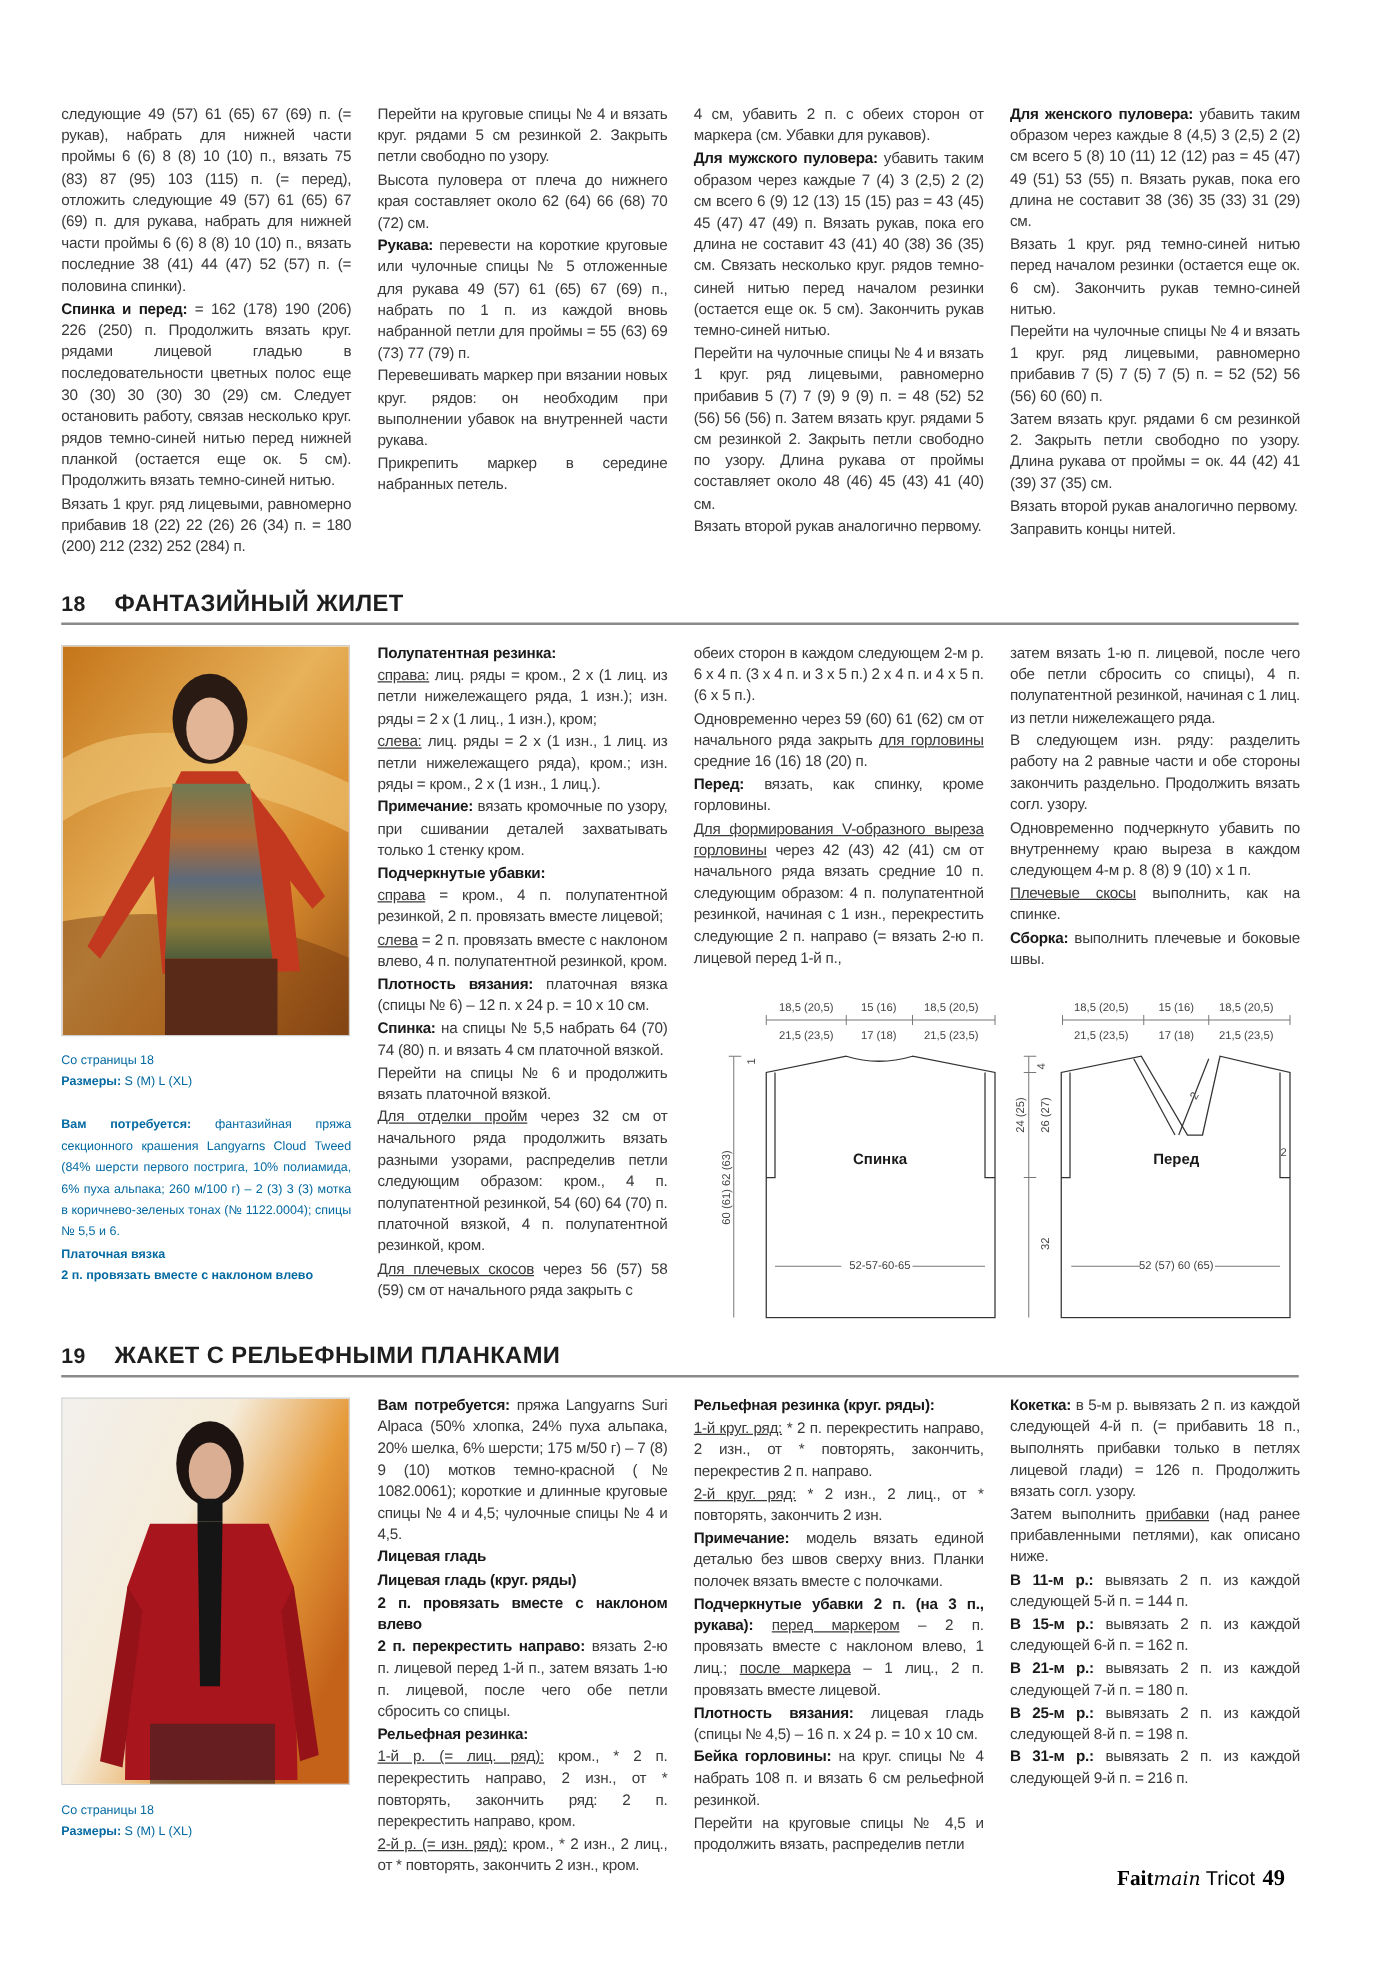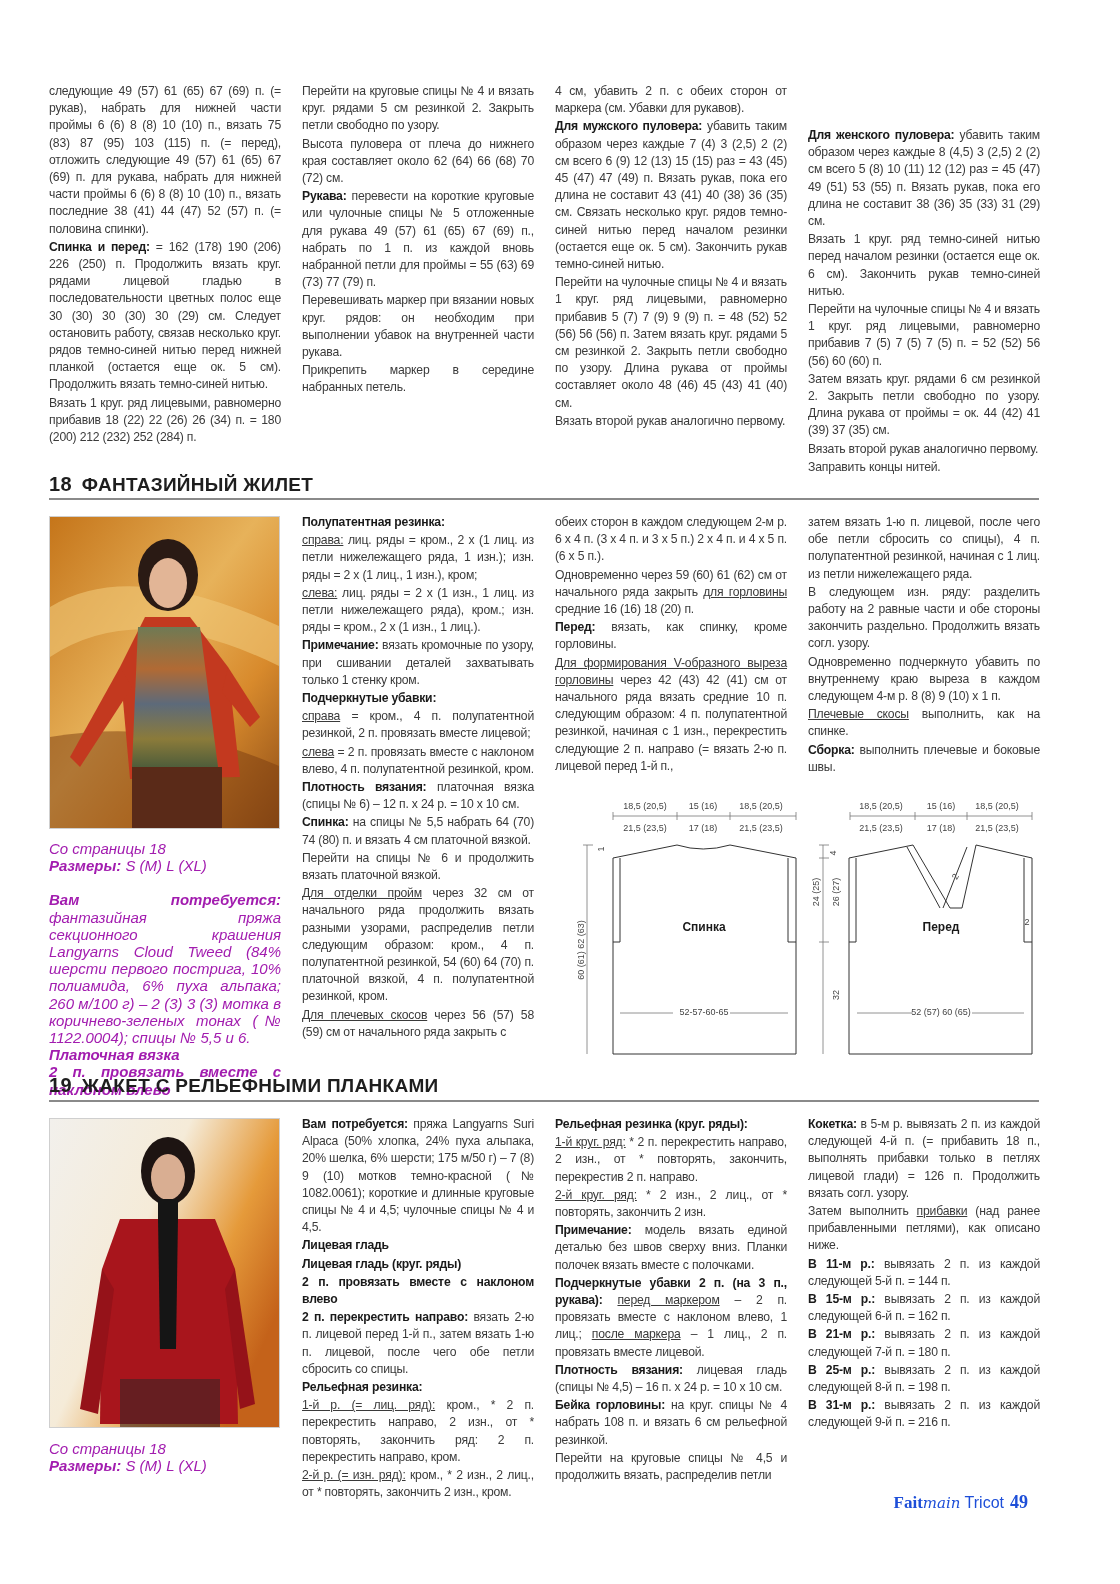--- a/index.html
+++ b/index.html
@@ -3,25 +3,25 @@
 <meta charset="utf-8">
 <style>
   * { box-sizing: border-box; margin: 0; padding: 0; }
   html, body { width: 1120px; height: 1584px; background: #ffffff; }
   body { position: relative; overflow: hidden; font-family: "Liberation Sans", sans-serif; color: #333; }
   .col { position: absolute; font-size: 12.2px; line-height: 17.2px; text-align: justify; color: #3a3a3a; letter-spacing: -0.2px; }
   .col p { margin: 0 0 1px 0; }
   .col b { color: #1a1a1a; font-weight: bold; }
   .col u { text-decoration: underline; }
   .heading { position: absolute; left: 49px; font-size: 19px; font-weight: bold; color: #1e1e1e; letter-spacing: 0.3px; }
-  .heading .num { font-size: 20px; margin-right: 10px; }
+  .heading .num { font-size: 17px; margin-right: 23px; }
   .rule { position: absolute; left: 49px; width: 990px; height: 2px; background: #8a8a8a; }
   .photo { position: absolute; border: 1px solid #cfcfcf; overflow: hidden; }
-  .caption { position: absolute; font-size: 15px; line-height: 17.2px; color: #a21caf; font-style: italic; }
-  .footer { position: absolute; right: 92px; top: 1492px; font-size: 16px; color: #1d4ed8; }
+  .caption { position: absolute; font-size: 10px; line-height: 17.2px; color: #0369a1; }
+  .footer { position: absolute; right: 92px; top: 1492px; font-size: 16px; color: #000000; }
   .footer .brand { font-family: "Liberation Serif", serif; font-weight: bold; font-size: 17px; }
   .footer .script { font-family: "DejaVu Serif", serif; font-style: italic; font-size: 15px; }
   .footer .page { font-family: "Liberation Serif", serif; font-weight: bold; font-size: 18px; margin-left: 6px; }
   svg text { font-family: "Liberation Sans", sans-serif; }
 </style>
 </head>
 <body>
 
 <div class="col" style="left:49px; top:83px; width:232px;">
     <p><span>следующие 49 (57) 61 (65) 67 (69) п. (= рукав), набрать для нижней части проймы 6 (6) 8 (8) 10 (10) п., вязать 75 (83) 87 (95) 103 (115) п. (= перед), отложить следующие 49 (57) 61 (65) 67 (69) п. для рукава, набрать для нижней части проймы 6 (6) 8 (8) 10 (10) п., вязать последние 38 (41) 44 (47) 52 (57) п. (= половина спинки).</span></p>
@@ -34,21 +34,21 @@
     <p><b>Рукава:</b><span> перевести на короткие круговые или чулочные спицы № 5 отложенные для рукава 49 (57) 61 (65) 67 (69) п., набрать по 1 п. из каждой вновь набранной петли для проймы = 55 (63) 69 (73) 77 (79) п.</span></p>
     <p><span>Перевешивать маркер при вязании новых круг. рядов: он необходим при выполнении убавок на внутренней части рукава.</span></p>
     <p><span>Прикрепить маркер в середине набранных петель.</span></p>
   </div>
 <div class="col" style="left:555px; top:83px; width:232px;">
     <p><span>4 см, убавить 2 п. с обеих сторон от маркера (см. Убавки для рукавов).</span></p>
     <p><b>Для мужского пуловера:</b><span> убавить таким образом через каждые 7 (4) 3 (2,5) 2 (2) см всего 6 (9) 12 (13) 15 (15) раз = 43 (45) 45 (47) 47 (49) п. Вязать рукав, пока его длина не составит 43 (41) 40 (38) 36 (35) см. Связать несколько круг. рядов темно-синей нитью перед началом резинки (остается еще ок. 5 см). Закончить рукав темно-синей нитью.</span></p>
     <p><span>Перейти на чулочные спицы № 4 и вязать 1 круг. ряд лицевыми, равномерно прибавив 5 (7) 7 (9) 9 (9) п. = 48 (52) 52 (56) 56 (56) п. Затем вязать круг. рядами 5 см резинкой 2. Закрыть петли свободно по узору. Длина рукава от проймы составляет около 48 (46) 45 (43) 41 (40) см.</span></p>
     <p><span>Вязать второй рукав аналогично первому.</span></p>
   </div>
-<div class="col" style="left:808px; top:83px; width:232px;margin-top:44px;">
+<div class="col" style="left:808px; top:83px; width:232px;">
     <p><b>Для женского пуловера:</b><span> убавить таким образом через каждые 8 (4,5) 3 (2,5) 2 (2) см всего 5 (8) 10 (11) 12 (12) раз = 45 (47) 49 (51) 53 (55) п. Вязать рукав, пока его длина не составит 38 (36) 35 (33) 31 (29) см.</span></p>
     <p><span>Вязать 1 круг. ряд темно-синей нитью перед началом резинки (остается еще ок. 6 см). Закончить рукав темно-синей нитью.</span></p>
     <p><span>Перейти на чулочные спицы № 4 и вязать 1 круг. ряд лицевыми, равномерно прибавив 7 (5) 7 (5) 7 (5) п. = 52 (52) 56 (56) 60 (60) п.</span></p>
     <p><span>Затем вязать круг. рядами 6 см резинкой 2. Закрыть петли свободно по узору. Длина рукава от проймы = ок. 44 (42) 41 (39) 37 (35) см.</span></p>
     <p><span>Вязать второй рукав аналогично первому.</span></p>
     <p><span>Заправить концы нитей.</span></p>
   </div>
 
 <div class="heading" style="top:473px;">
   <span class="num">18</span><span>ФАНТАЗИЙНЫЙ ЖИЛЕТ</span>

